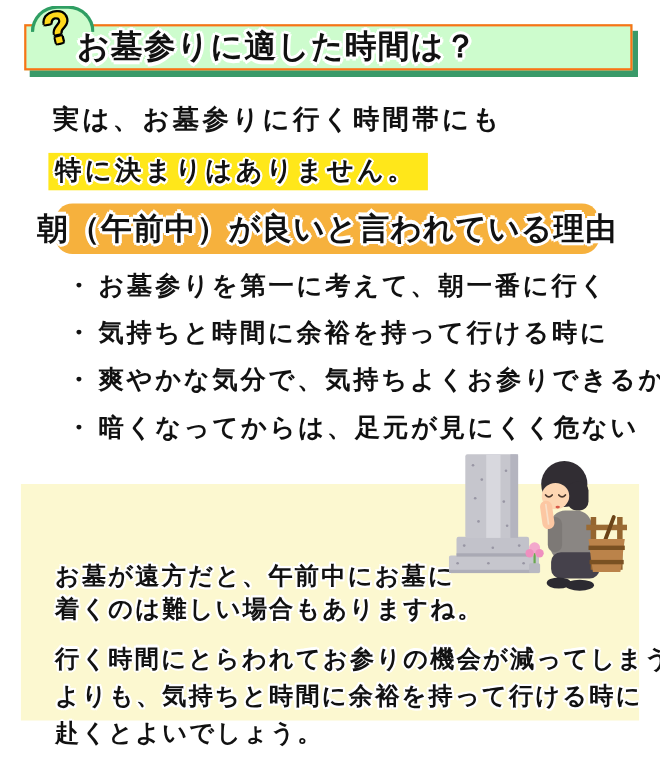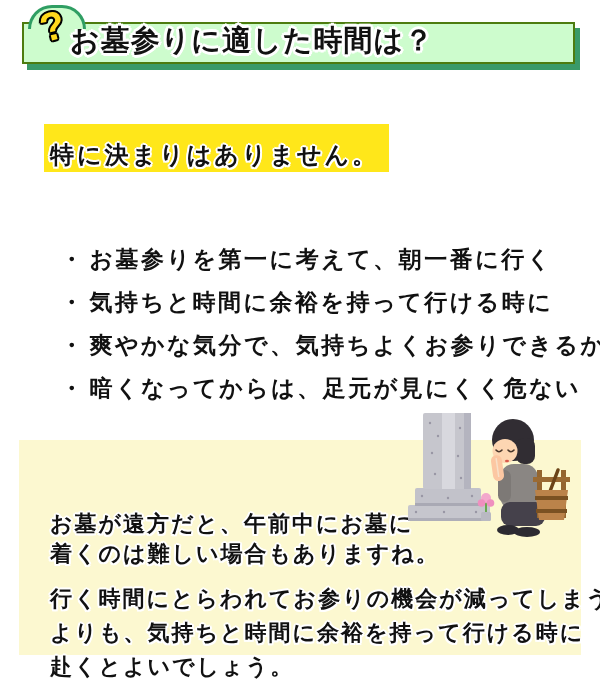--- a/index.html
+++ b/index.html
@@ -14,33 +14,33 @@
     border-radius:26px 26px 0 0;z-index:3;
   }
   .q-mark{
     position:absolute;left:40px;top:3px;z-index:4;
     font-size:40px;line-height:46px;color:#ffd91c;transform:rotate(-14deg);
     text-shadow:2px 0 0 #000,-2px 0 0 #000,0 2px 0 #000,0 -2px 0 #000,
                 1.5px 1.5px 0 #000,-1.5px 1.5px 0 #000,1.5px -1.5px 0 #000,-1.5px -1.5px 0 #000;
   }
   .header-box{
     position:absolute;left:22px;top:22px;width:549px;height:38px;z-index:2;
-    background:#cdfccd;border:2px solid #4d7c0f;box-shadow:5px 6px 0 #3a9a69;font-family:Liberation Mono, monospace;
+    background:#cdfccd;border:2px solid #f97316;box-shadow:5px 6px 0 #3a9a69;
   }
   .header-title{
     display:block;padding-left:46px;line-height:38px;font-size:29px;letter-spacing:1px;
   }
   .halo2{text-shadow:2px 0 0 #fff,-2px 0 0 #fff,0 2px 0 #fff,0 -2px 0 #fff,
          1.5px 1.5px 0 #fff,-1.5px 1.5px 0 #fff,1.5px -1.5px 0 #fff,-1.5px -1.5px 0 #fff;}
   .halo3{text-shadow:3px 0 0 #fff,-3px 0 0 #fff,0 3px 0 #fff,0 -3px 0 #fff,
          2px 2px 0 #fff,-2px 2px 0 #fff,2px -2px 0 #fff,-2px -2px 0 #fff;}
   
   .intro-line1{position:absolute;left:48px;top:92px;font-size:24px;letter-spacing:3px;white-space:nowrap;}
   .intro-line2{position:absolute;left:44px;top:139px;font-size:24px;letter-spacing:3px;white-space:nowrap;}
-  .highlight{background:#ffe71a;padding:17px 10px 4px 6px;}
+  .highlight{background:#ffe71a;padding:3px 10px 4px 6px;}
   
   .reason-box{
     position:absolute;left:50px;top:185px;width:495px;height:46px;background:#f6b13d;
     border-radius:16px;display:flex;align-items:center;justify-content:center;
   }
   .reason-title{font-size:28px;letter-spacing:1px;white-space:nowrap;}
   
   .bullets{position:absolute;left:60px;top:238px;font-size:23px;letter-spacing:2.5px;}
   .bullet-row{line-height:43px;white-space:nowrap;}
   .bullet-dot{margin-right:4px;}
@@ -58,24 +58,28 @@
 <body>
 
 <div class="canvas">
 
   <div class="q-bump"></div>
   <span class="q-mark">?</span>
   <div class="header-box">
     <span class="header-title halo3">お墓参りに適した時間は？</span>
   </div>
 
+  <div class="intro-line1">実は、お墓参りに行く時間帯にも</div>
   <div class="intro-line2">
     <span class="highlight halo2">特に決まりはありません。</span>
   </div>
 
+  <div class="reason-box">
+    <span class="reason-title halo3">朝（午前中）が良いと言われている理由</span>
+  </div>
 
   <div class="bullets">
     <div class="bullet-row">
       <span class="bullet-dot">・</span><span>お墓参りを第一に考えて、朝一番に行く</span>
     </div>
     <div class="bullet-row">
       <span class="bullet-dot">・</span><span>気持ちと時間に余裕を持って行ける時に</span>
     </div>
     <div class="bullet-row">
       <span class="bullet-dot">・</span><span>爽やかな気分で、気持ちよくお参りできるから</span>

